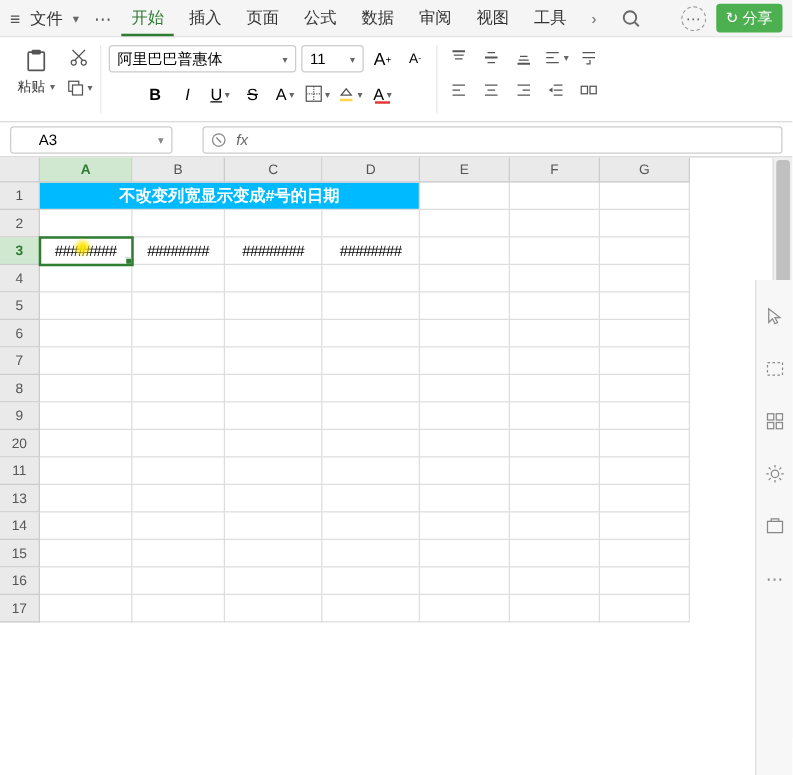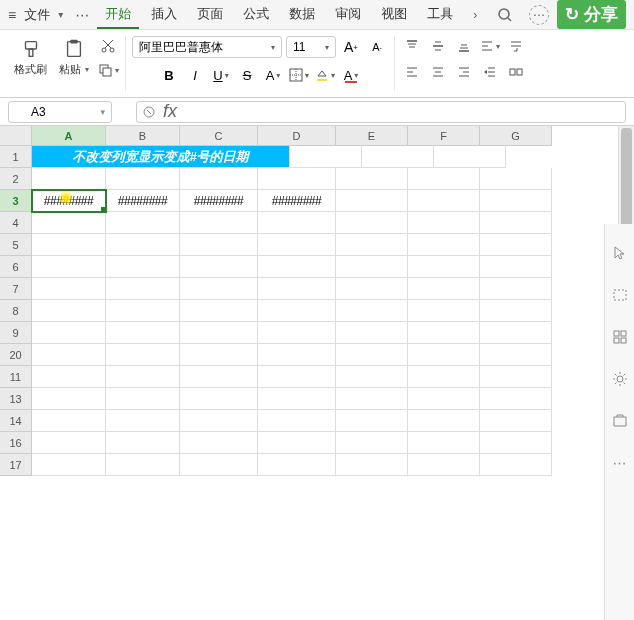--- a/index.html
+++ b/index.html
@@ -11,43 +11,43 @@
     .titlebar .file-menu { color: #333; font-size: 13px; }
     .titlebar .dropdown { font-size: 10px; color: #666; }
     .titlebar .more { font-size: 14px; color: #555; margin-left: 4px; }
     .titlebar .tabs { display: flex; gap: 4px; }
     .titlebar .tab { padding: 4px 8px; font-size: 13px; color: #333; cursor: pointer; }
     .titlebar .tab.active { color: #2e7d32; border-bottom: 2px solid #2e7d32; }
     .titlebar .scroll-right { margin-left: 4px; color: #666; }
     .titlebar .search { margin-left: 12px; color: #666; }
     .titlebar .right { margin-left: auto; display: flex; align-items: center; gap: 8px; }
     .titlebar .cloud-icon { width: 20px; height: 20px; border: 1px dashed #999; border-radius: 50%; display: flex; align-items: center; justify-content: center; color: #666; font-size: 12px; }
-    .titlebar .share-btn { background: #4caf50; color: #fff; padding: 3px 8px; border-radius: 3px; font-size: 17px; font-weight: bold; }
+    .titlebar .share-btn { background: #4caf50; color: #fff; padding: 3px 8px; border-radius: 3px; font-size: 12px; }
     
     .ribbon { height: 68px; background: #fff; border-bottom: 1px solid #d0d0d0; display: flex; padding: 6px 4px; }
     .ribbon-group { display: flex; flex-direction: column; align-items: center; padding: 0 6px; border-right: 1px solid #e8e8e8; }
     .ribbon-group.no-border { border-right: none; }
     .ribbon-big-btn { display: flex; flex-direction: column; align-items: center; gap: 2px; padding: 2px 4px; cursor: pointer; }
     .ribbon-big-btn .icon { width: 22px; height: 22px; }
     .ribbon-big-btn .label { font-size: 11px; color: #333; display: flex; align-items: center; gap: 2px; }
     .ribbon-col { display: flex; flex-direction: column; gap: 4px; justify-content: center; }
     .ribbon-row { display: flex; gap: 4px; align-items: center; }
     .ribbon-small-btn { width: 22px; height: 20px; display: flex; align-items: center; justify-content: center; cursor: pointer; color: #444; font-size: 13px; border-radius: 2px; }
     
     .font-select { height: 22px; min-width: 150px; border: 1px solid #ccc; border-radius: 3px; display: flex; align-items: center; padding: 0 6px; font-size: 12px; background: #fff; justify-content: space-between; }
     .size-select { height: 22px; width: 50px; border: 1px solid #ccc; border-radius: 3px; display: flex; align-items: center; padding: 0 6px; font-size: 12px; background: #fff; justify-content: space-between; }
     .font-btn { width: 22px; height: 22px; display: flex; align-items: center; justify-content: center; cursor: pointer; border-radius: 2px; font-size: 13px; }
     .dd { font-size: 8px; color: #666; margin-left: 2px; }
     
     .formula-bar { height: 28px; background: #fff; border-bottom: 1px solid #d0d0d0; display: flex; align-items: center; padding: 2px 8px; }
-    .name-box { width: 104px; height: 22px; border: 1px solid #ccc; border-radius: 3px; display: flex; align-items: center; justify-content: space-between; padding: 0 22px 0 22px; font-size: 12px; background: #fff; position: relative; }
+    .name-box { width: 130px; height: 22px; border: 1px solid #ccc; border-radius: 3px; display: flex; align-items: center; justify-content: space-between; padding: 0 22px 0 22px; font-size: 12px; background: #fff; position: relative; }
     .name-box .nb-dd { position: absolute; right: 6px; font-size: 9px; color: #888; }
     .fx-area { display: flex; align-items: center; margin-left: 24px; gap: 8px; flex: 1; border: 1px solid #ccc; border-radius: 3px; height: 22px; padding: 0 6px; }
     .fx-area .fx-icon { color: #666; font-size: 12px; }
-    .fx-area .fx-label { font-style: italic; color: #666; font-size: 18px; }
+    .fx-area .fx-label { font-style: italic; color: #666; font-size: 12px; }
     .fx-input { flex: 1; font-size: 12px; color: #333; padding-left: 4px; font-family: Consolas, monospace; }
     
     .sheet-area { position: relative; display: flex; height: 464px; }
     .grid-container { flex: 1; overflow: hidden; position: relative; }
     
     .col-headers { display: flex; height: 20px; position: sticky; top: 0; }
     .corner { width: 32px; height: 20px; background: #eaeaea; border-right: 1px solid #ccc; border-bottom: 1px solid #ccc; }
     .col-h { height: 20px; background: #eaeaea; border-right: 1px solid #ccc; border-bottom: 1px solid #ccc; display: flex; align-items: center; justify-content: center; font-size: 11px; color: #555; }
     .col-h.active { background: #d0e8d0; color: #2e7d32; font-weight: bold; }
     
@@ -99,29 +99,20 @@
   </div>
   <div class="right">
     <span class="cloud-icon">⋯</span>
     <span class="share-btn">↻ <span>分享</span></span>
   </div>
 </div>
 
 <div class="ribbon">
   <div class="ribbon-group">
     <div style="display:flex;gap:4px">
-      <div class="ribbon-big-btn">
-        <svg class="icon" viewBox="0 0 24 24">
-            <rect x="6" y="4" width="12" height="8" rx="1" fill="none" stroke="#555" stroke-width="1.5"></rect>
-            <rect x="10" y="12" width="4" height="8" fill="none" stroke="#555" stroke-width="1.5"></rect>
-          </svg>
-        <span class="label">
-            <span>格式刷</span>
-          </span>
-      </div>
       <div class="ribbon-big-btn">
         <svg class="icon" viewBox="0 0 24 24">
             <rect x="5" y="4" width="14" height="16" rx="1" fill="none" stroke="#555" stroke-width="1.5"></rect>
             <rect x="8" y="2" width="8" height="4" rx="1" fill="#555"></rect>
           </svg>
         <span class="label">
             <span>粘贴</span>
             <span class="dd">▾</span>
           </span>
       </div>
@@ -295,21 +286,21 @@
         <div class="col-h" style="width: 74px;">B</div>
         <div class="col-h" style="width: 78px;">C</div>
         <div class="col-h" style="width: 78px;">D</div>
         <div class="col-h" style="width: 72px;">E</div>
         <div class="col-h" style="width: 72px;">F</div>
         <div class="col-h" style="width: 72px;">G</div>
       </div>
     <div class="rows" id="grid-rows">
         <div class="row">
           <div class="row-h">1</div>
-          <div class="cell merged-header" style="width: 258px; font-style: italic;">不改变列宽显示变成#号的日期</div>
+          <div class="cell merged-header" style="width: 304px;">不改变列宽显示变成#号的日期</div>
           <div class="cell" style="width: 72px;"></div>
           <div class="cell" style="width: 72px;"></div>
           <div class="cell" style="width: 72px;"></div>
         </div>
         <div class="row">
           <div class="row-h">2</div>
           <div class="cell" style="width: 74px;"></div>
           <div class="cell" style="width: 74px;"></div>
           <div class="cell" style="width: 78px;"></div>
           <div class="cell" style="width: 78px;"></div>
@@ -412,20 +403,30 @@
           <div class="cell" style="width: 74px;"></div>
           <div class="cell" style="width: 74px;"></div>
           <div class="cell" style="width: 78px;"></div>
           <div class="cell" style="width: 78px;"></div>
           <div class="cell" style="width: 72px;"></div>
           <div class="cell" style="width: 72px;"></div>
           <div class="cell" style="width: 72px;"></div>
         </div>
         <div class="row">
           <div class="row-h">14</div>
+          <div class="cell" style="width: 74px;"></div>
+          <div class="cell" style="width: 74px;"></div>
+          <div class="cell" style="width: 78px;"></div>
+          <div class="cell" style="width: 78px;"></div>
+          <div class="cell" style="width: 72px;"></div>
+          <div class="cell" style="width: 72px;"></div>
+          <div class="cell" style="width: 72px;"></div>
+        </div>
+        <div class="row">
+          <div class="row-h">15</div>
           <div class="cell" style="width: 74px;"></div>
           <div class="cell" style="width: 74px;"></div>
           <div class="cell" style="width: 78px;"></div>
           <div class="cell" style="width: 78px;"></div>
           <div class="cell" style="width: 72px;"></div>
           <div class="cell" style="width: 72px;"></div>
           <div class="cell" style="width: 72px;"></div>
         </div>
         <div class="row">
           <div class="row-h">16</div>

